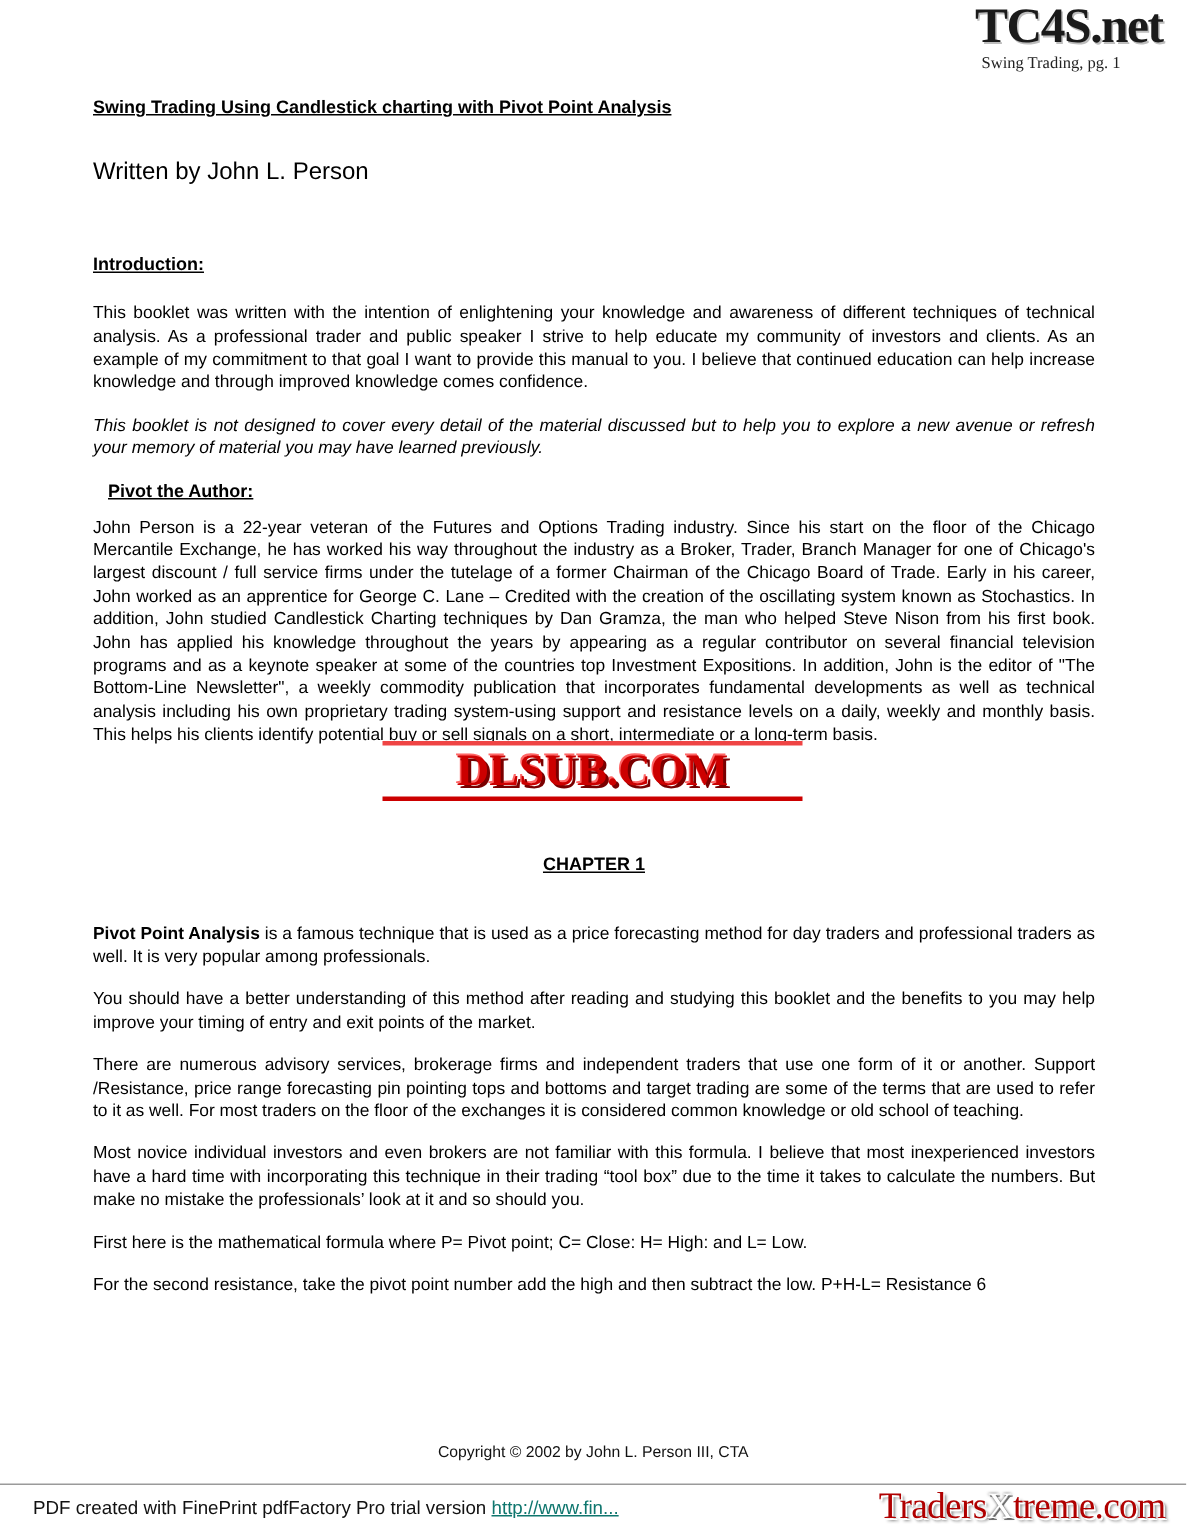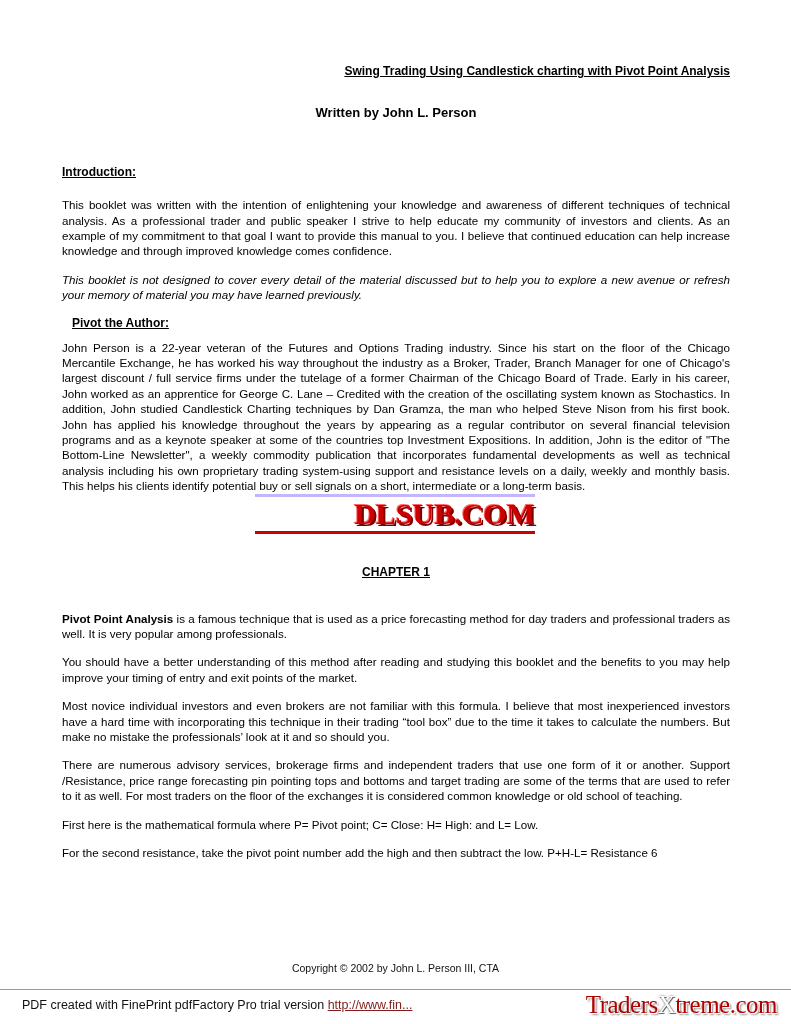--- a/index.html
+++ b/index.html
@@ -51,30 +51,30 @@
     top: 64px;
     width: 668px;
     font-size: 11.6px;
     line-height: 1.33;
     text-align: justify;
   }
   .doc p {
     margin: 0 0 13px 0;
   }
   .title {
-    text-align: right;
+    text-align: left;
     font-weight: bold;
     font-size: 12px;
     text-decoration: underline;
     margin: 0 0 24px 0;
   }
   .byline {
-    text-align: center;
-    font-weight: bold;
-    font-size: 13px;
+    text-align: left;
+    font-weight: normal;
+    font-size: 16px;
     margin: 0 0 44px 0;
   }
   .section-head {
     font-weight: bold;
     font-size: 12px;
     text-decoration: underline;
     margin: 0 0 16px 0;
     text-align: left;
   }
   .section-head.indent {
@@ -90,28 +90,28 @@
   }
   .gap-sm { margin-bottom: 20px; font-style: italic; }
   b.inline { font-weight: bold; }
 
   
   .dlsub {
     position: absolute;
     left: 255px;
     top: 494px;
     width: 280px;
-    text-align: right;
+    text-align: center;
     font-family: "Liberation Serif", serif;
     font-weight: bold;
     font-size: 30px;
     color: #cc0000;
     letter-spacing: 0px;
     text-shadow: 2px 2px 0 #7a0000, -1px -1px 0 #ff6666;
-    border-top: 3px solid #c4b5fd;
+    border-top: 3px solid #ef4444;
     border-bottom: 3px solid #cc0000;
     padding: 1px 0;
     line-height: 1.05;
   }
 
   
   .copyright {
     position: absolute;
     left: 0;
     right: 0;
@@ -131,21 +131,21 @@
     background: #ffffff;
   }
   .footer-text {
     position: absolute;
     left: 22px;
     top: 8px;
     font-size: 12.5px;
     color: #111;
   }
   .footer-link {
-    color: #7f1d1d;
+    color: #0f766e;
     text-decoration: underline;
   }
   .tx-logo {
     position: absolute;
     right: 14px;
     top: 1px;
     font-family: "Liberation Serif", serif;
     font-size: 25px;
     font-weight: normal;
     color: #b00000;
@@ -155,41 +155,45 @@
   .tx-logo .white {
     color: #ffffff;
     text-shadow: 0 0 2px #444, 1px 1px 0 #777;
   }
 </style>
 </head>
 <body>
 
 <div class="page">
 
+  <div class="tc4s-logo">
+    <div class="brand">TC4S.net</div>
+    <div class="sub">Swing Trading, pg. 1</div>
+  </div>
 
   <div class="doc">
 
     <div class="title">Swing Trading Using Candlestick charting with Pivot Point Analysis</div>
     <div class="byline">Written by John L. Person</div>
 
     <div class="section-head">Introduction:</div>
     <p>This booklet was written with the intention of enlightening your knowledge and awareness of different techniques of technical analysis.  As a professional trader and public speaker I strive to help educate my community of investors and clients. As an example of my commitment to that goal I want to provide this manual to you. I believe that continued education can help increase knowledge and through improved knowledge comes confidence.</p>
     <p class="gap-sm">This booklet is not designed to cover every detail of the material discussed but to help you to explore a new avenue or refresh your memory of material you may have learned previously.</p>
 
     <div class="section-head indent">Pivot the Author:</div>
     <p>John Person is a 22-year veteran of the Futures and Options Trading industry. Since his start on the floor of the Chicago Mercantile Exchange, he has worked his way throughout the industry as a Broker, Trader, Branch Manager for one of Chicago's largest discount / full service firms under the tutelage of a former Chairman of the Chicago Board of Trade. Early in his career, John worked as an apprentice for George C. Lane – Credited with the creation of the oscillating system known as Stochastics. In addition, John studied Candlestick Charting techniques by Dan Gramza, the man who helped Steve Nison from his first book. John has applied his knowledge throughout the years by appearing as a regular contributor on several financial television programs and as a keynote speaker at some of the countries top Investment Expositions. In addition, John is the editor of "The Bottom-Line Newsletter", a weekly commodity publication that incorporates fundamental developments as well as technical analysis including his own proprietary trading system-using support and resistance levels on a daily, weekly and monthly basis. This helps his clients identify potential buy or sell signals on a short, intermediate or a long-term basis.</p>
 
     <div style="height:48px"></div>
 
     <div class="chapter">CHAPTER 1</div>
 
     <p><b class="inline">Pivot Point Analysis</b><span> is a famous technique that is used as a price forecasting method for day traders and professional traders as well. It is very popular among professionals.</span></p>
     <p>You should have a better understanding of this method after reading and studying this booklet and the benefits to you may help improve your timing of entry and exit points of the market.</p>
+    <p>There are numerous advisory services, brokerage firms and independent traders that use one form of it or another. Support /Resistance, price range forecasting pin pointing tops and bottoms and target trading are some of the terms that are used to refer to it as well. For most traders on the floor of the exchanges it is considered common knowledge or old school of teaching.</p>
     <p>Most novice individual investors and even brokers are not familiar with this formula. I believe that most inexperienced investors have a hard time with incorporating this technique in their trading “tool box” due to the time it takes to calculate the numbers. But make no mistake the professionals’ look at it and so should you.</p>
-    <p>There are numerous advisory services, brokerage firms and independent traders that use one form of it or another. Support /Resistance, price range forecasting pin pointing tops and bottoms and target trading are some of the terms that are used to refer to it as well. For most traders on the floor of the exchanges it is considered common knowledge or old school of teaching.</p>
     <p>First here is the mathematical formula where P= Pivot point; C= Close: H= High: and L= Low.</p>
     <p>For the second resistance, take the pivot point number add the high and then subtract the low. P+H-L= Resistance 6</p>
 
   </div>
 
   <div class="dlsub">DLSUB.COM</div>
 
   <div class="copyright">Copyright © 2002 by John L. Person III, CTA</div>
 
   <div class="footer-bar">

